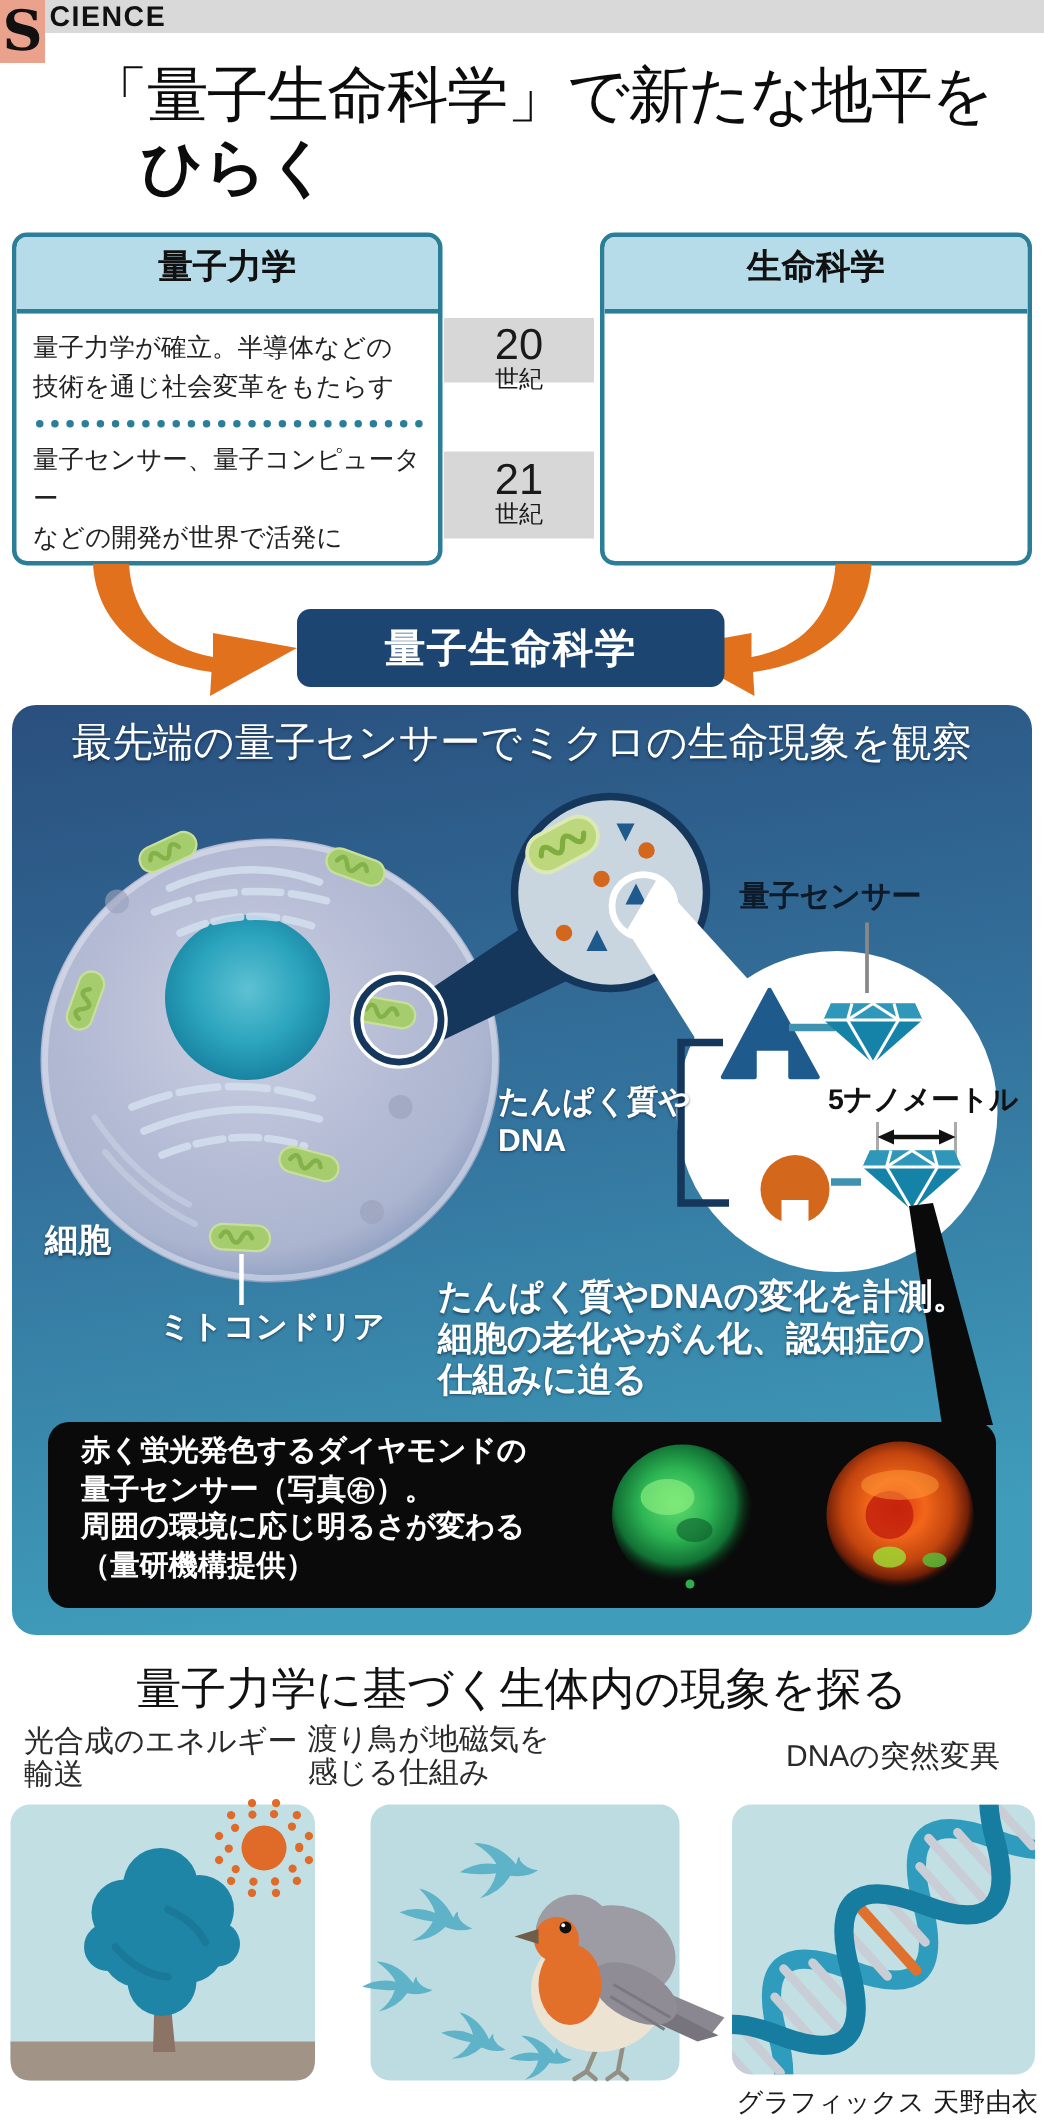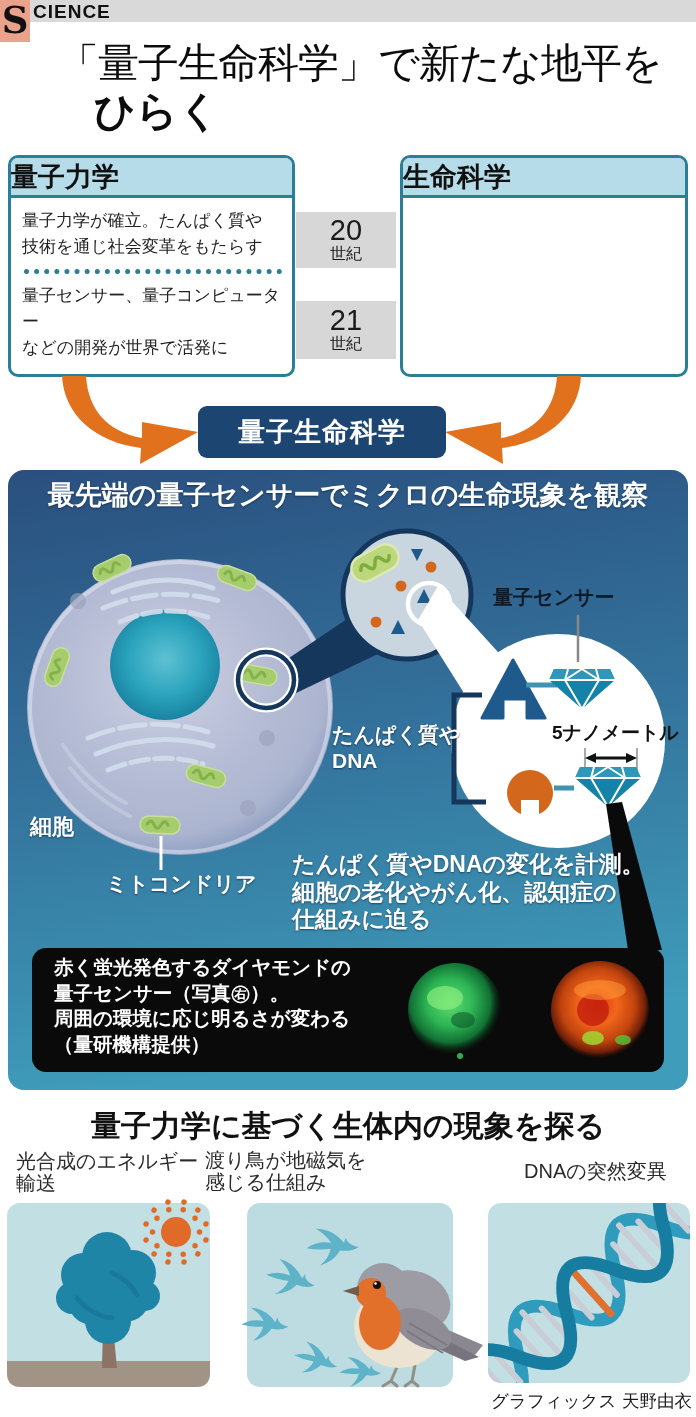--- a/index.html
+++ b/index.html
@@ -17,55 +17,55 @@
                letter-spacing:1px; color:#111; }
 
   
   #title-line1 { left:58px; top:36px; font-size:41px; font-weight:400; color:#0c0c0c; letter-spacing:-1px; }
   #title-line2 { left:94px; top:84px; font-size:41px; font-weight:900; color:#0c0c0c; }
 
   
   .tbox { border:3px solid #2b7e98; border-radius:10px; background:#fff; overflow:hidden; }
   #tbox-left  { left:8px;  top:155px; width:287px; height:222px; }
   #tbox-right { left:400px; top:155px; width:288px; height:222px; }
-  .tbox-head { height:40px; background:#b5dce8; border-bottom:3px solid #2b7e98;
-               text-align:left; line-height:38px; font-size:27px; font-weight:800; color:#111; }
+  .tbox-head { height:51px; background:#b5dce8; border-bottom:3px solid #2b7e98;
+               text-align:center; line-height:38px; font-size:23px; font-weight:800; color:#111; }
   .tbox-body { padding:10px 8px 0 11px; font-size:17px; color:#222; }
   #tbox-left  .tbox-body p { line-height:26px; }
   #tbox-right .tbox-body p { line-height:25px; }
   .tbox-divider { border-top:5px dotted #2b7e98; margin:9px 2px; }
 
   .century { background:#d7d7d7; text-align:center; color:#1a1a1a; }
-  #century-20 { left:296px; top:212px; width:100px; height:56px; padding-top:3px; }
+  #century-20 { left:296px; top:212px; width:100px; height:43px; padding-top:3px; }
   #century-21 { left:296px; top:301px; width:100px; height:58px; padding-top:4px; }
   .century .num { font-size:29px; line-height:30px; font-weight:500; }
   .century .unit { font-size:16px; line-height:18px; }
 
   
   #arrows { left:0; top:370px; width:696px; height:100px; }
-  #banner { left:198px; top:406px; width:248px; height:52px; background:#1c4571; border-radius:9px;
+  #banner { left:198px; top:406px; width:285px; height:52px; background:#1c4571; border-radius:9px;
             color:#fff; font-size:27px; font-weight:800; display:flex; align-items:center; justify-content:center;
             letter-spacing:1px; }
 
   
   #panel-svg { left:8px; top:470px; width:680px; height:620px; }
   #panel-title { left:8px; top:477px; width:680px; text-align:center; color:#fff;
-                 font-size:27px; font-weight:700; text-shadow:0 1px 2px rgba(0,20,40,.5); }
+                 font-size:27px; font-weight:400; text-shadow:0 1px 2px rgba(0,20,40,.5); }
   #cell-label { left:30px; top:812px; color:#fff; font-size:22px; font-weight:800; text-shadow:0 1px 2px rgba(0,20,40,.6); }
   #mito-label { left:106px; top:870px; color:#fff; font-size:21px; font-weight:800; text-shadow:0 1px 2px rgba(0,20,40,.6); }
   #protein-dna-label { left:332px; top:722px; color:#fff; font-size:21px; font-weight:800; line-height:26px;
                        text-shadow:0 1px 2px rgba(0,20,40,.6); }
   #sensor-label { left:493px; top:584px; color:#0c1a2a; font-size:20px; font-weight:800; }
   #scale-label { left:552px; top:720px; color:#111; font-size:19px; font-weight:800; }
   #measure-text { left:292px; top:851px; color:#fff; font-size:23px; font-weight:800; line-height:27.5px;
                   text-shadow:0 1px 2px rgba(0,20,40,.55); }
   #photo-caption { left:54px; top:955px; color:#fff; font-size:19.5px; font-weight:800; line-height:25.5px; }
 
   
-  #explore-title { left:0; top:1106px; width:696px; text-align:center; font-size:30px; font-weight:700; color:#111; }
+  #explore-title { left:0; top:1106px; width:696px; text-align:center; font-size:30px; font-weight:400; color:#111; }
   .panel-label { font-size:20px; color:#2a2a2a; line-height:22px; }
   #label-1 { left:16px;  top:1150px; }
   #label-2 { left:205px; top:1149px; }
   #label-3 { left:524px; top:1160px; }
   .mini-panel { border-radius:13px; }
   #panel-1 { left:7px;   top:1203px; width:203px; height:184px; background:#c2dfe4; }
   #panel-2 { left:247px; top:1203px; width:206px; height:184px; background:#bcdce2; }
   #panel-3 { left:488px; top:1203px; width:202px; height:180px; background:#c2dfe4; overflow:hidden; }
   .mini-panel svg { overflow:visible; display:block; }
   #panel-3 svg { overflow:hidden; }
@@ -81,21 +81,21 @@
   <div class="abs" id="mast-strip"></div>
   <div class="abs" id="mast-s">S</div>
   <div class="abs" id="mast-rest">CIENCE</div>
 
   <div class="abs" id="title-line1">「量子生命科学」で新たな地平を</div>
   <div class="abs" id="title-line2">ひらく</div>
 
   <div class="abs tbox" id="tbox-left">
     <div class="tbox-head">量子力学</div>
     <div class="tbox-body">
-      <p class="pre">量子力学が確立。たんぱく質や
+      <p class="pre">量子力学が確立。半導体などの
 技術を通じ社会変革をもたらす</p>
       <div class="tbox-divider"></div>
       <p class="pre">量子センサー、量子コンピューター
 などの開発が世界で活発に</p>
     </div>
   </div>
 
   <div class="abs tbox" id="tbox-right">
     <div class="tbox-head">生命科学</div>
   </div>

